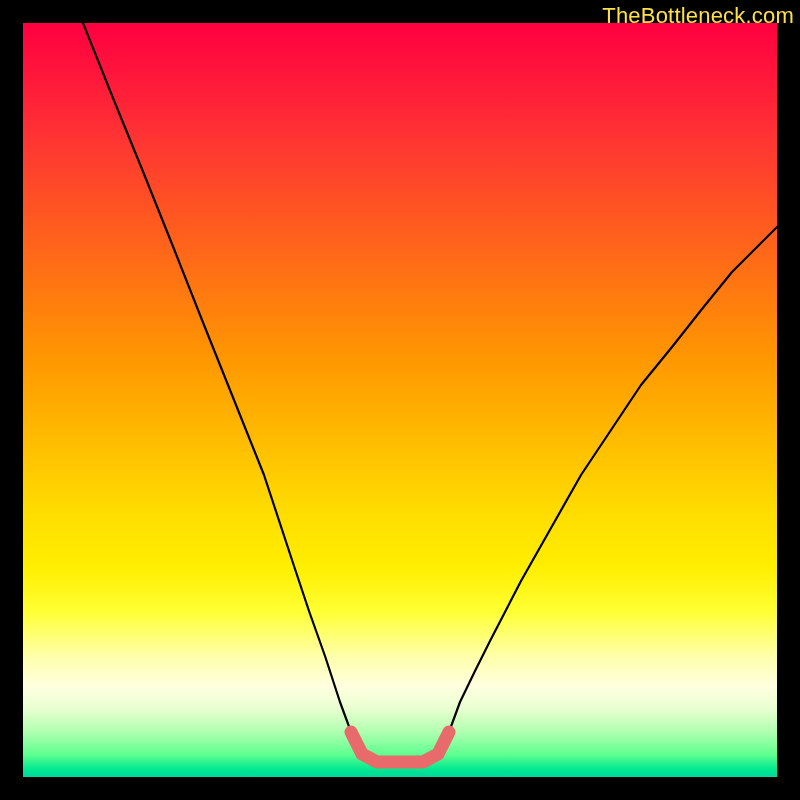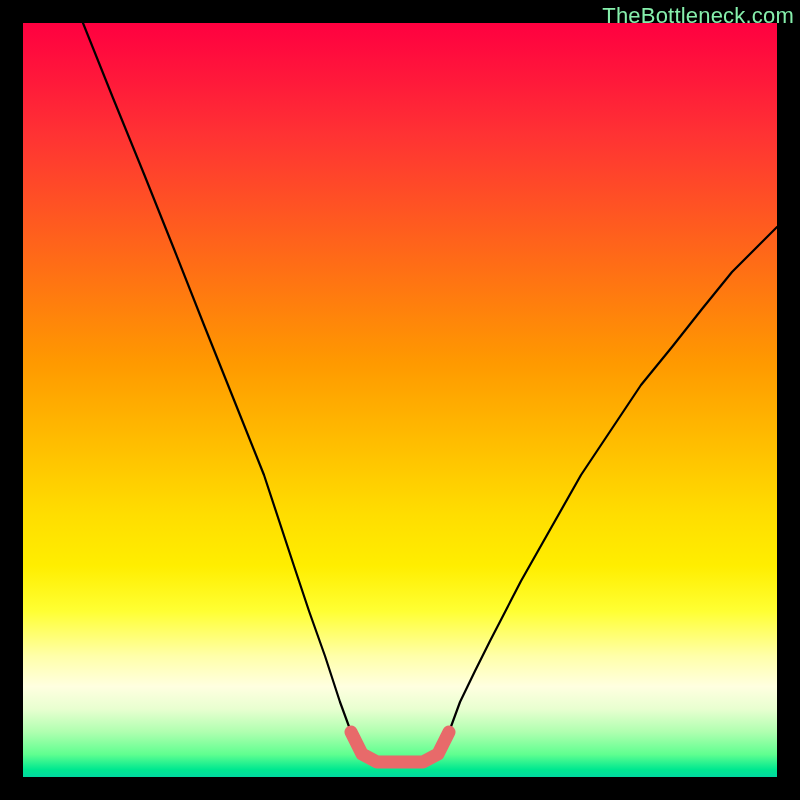--- a/index.html
+++ b/index.html
@@ -41,21 +41,21 @@
       #00e890 99%,
       #00d8a0 100%
     );
   }
   .watermark {
     position: absolute;
     top: 3px;
     right: 6px;
     font-family: Arial, Helvetica, sans-serif;
     font-size: 22px;
-    color: #86efac;
+    color: #fde047;
     font-weight: 500;
     letter-spacing: 0.2px;
   }
   svg.overlay {
     position: absolute;
     left: 0;
     top: 0;
     width: 754px;
     height: 754px;
   }

